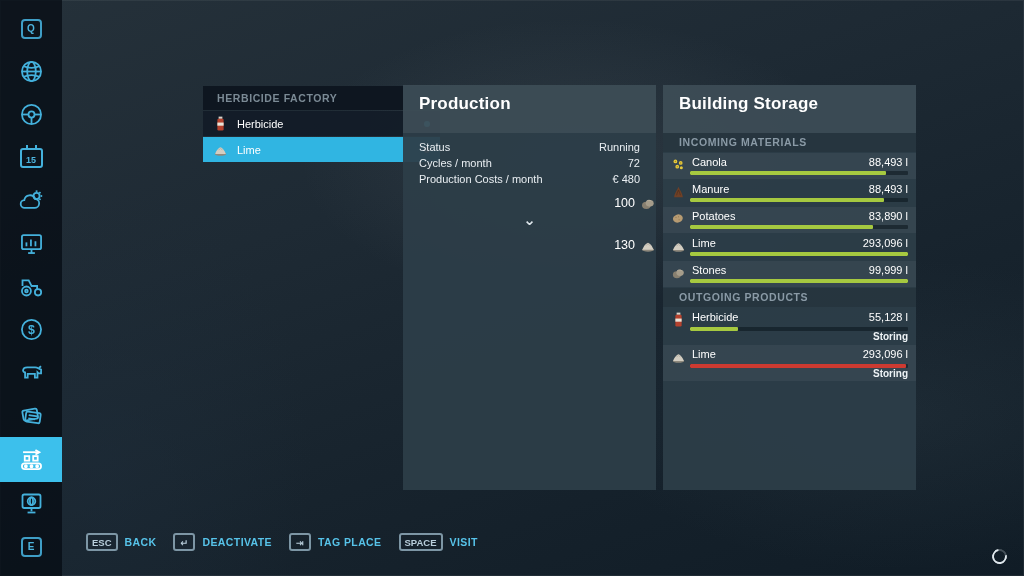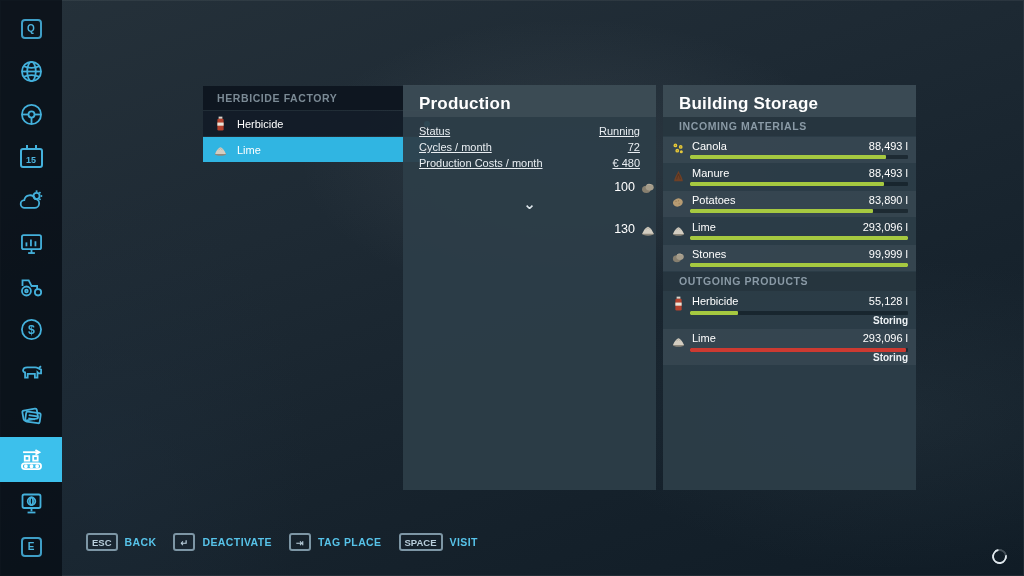--- a/index.html
+++ b/index.html
@@ -69,31 +69,31 @@
     width:6px; height:6px; border-radius:50%;
   }
   .dot.cyan { background:#3cc0ec; } .dot.white { background:#ffffff; }
 
   
   .panel {
     position:absolute; top:85px; width:253px; height:405px;
     background:rgba(45,62,72,0.94);
   }
   .panel-head {
-    height:32px; background:rgba(255,255,255,0.075);
+    height:48px; background:rgba(255,255,255,0.075);
     padding:9px 16px 0 16px;
   }
   .panel-title { font-size:17px; font-weight:bold; color:#ffffff; letter-spacing:0.2px; }
 
   
   #production { left:403px; }
   .stat-rows { margin-top:6px; }
   .stat-row {
     display:flex; justify-content:space-between; padding:0 16px;
-    height:16px; line-height:16px; font-size:11px; color:#e9eef2;text-decoration:underline;
+    height:16px; line-height:16px; font-size:11px; color:#e9eef2;
   }
   .recipe-label {
     margin:23px 16px 0 16px; font-size:11.5px; font-weight:bold; color:#ffffff;
   }
   .recipe-line {
     display:flex; align-items:center; justify-content:flex-end; gap:5px;
     height:20px; margin-top:6px; font-size:12.5px; color:#ffffff;
   }
   .recipe-chevron {
     text-align:center; height:14px; line-height:10px; margin-top:2px;

